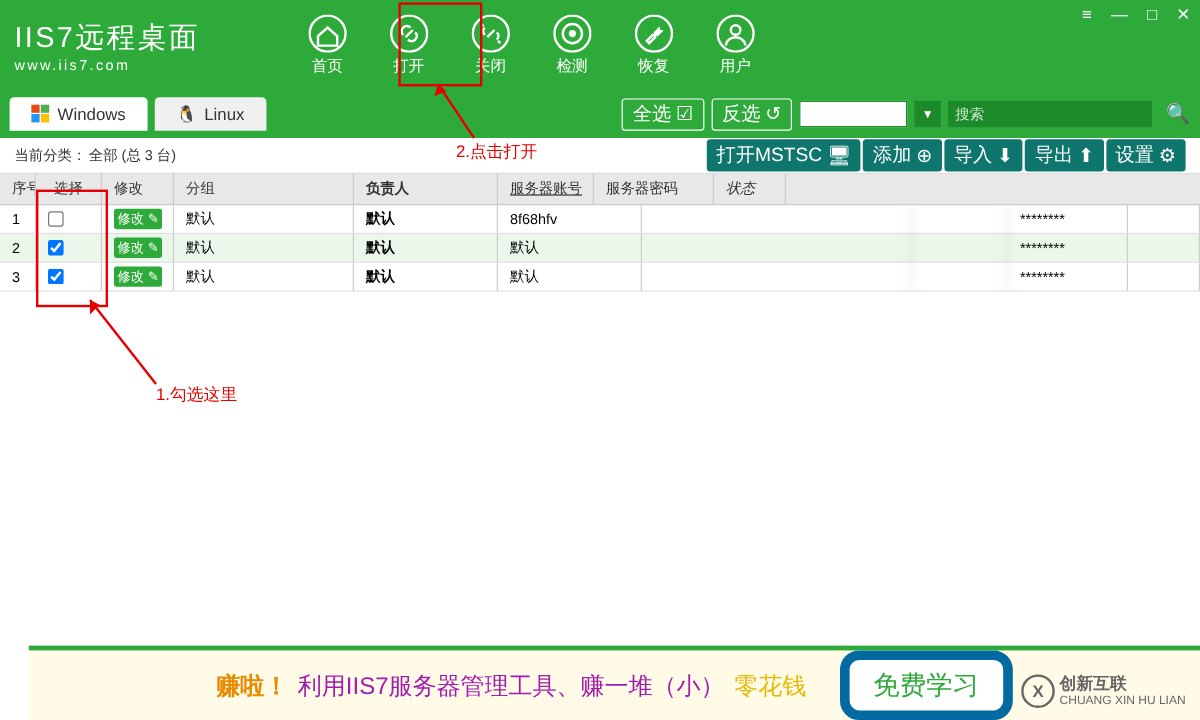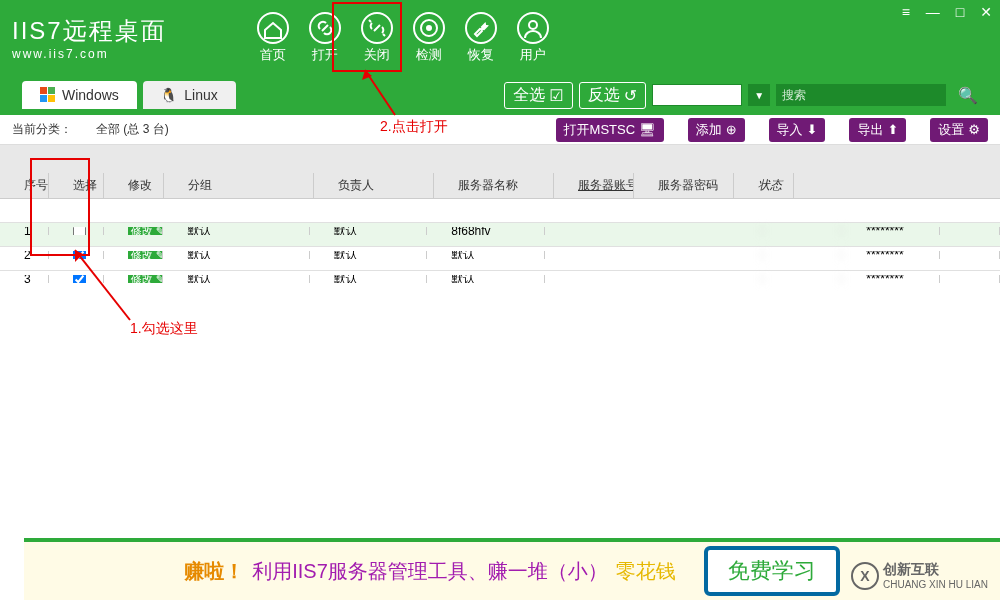--- a/index.html
+++ b/index.html
@@ -1,51 +1,51 @@
 <!DOCTYPE html>
 <html><head>
 <meta charset="utf-8">
 <style>
 * { margin:0; padding:0; box-sizing:border-box; font-family:"Microsoft YaHei",Arial,sans-serif; }
 body { width:1000px; height:600px; background:#fff; overflow:hidden; position:relative; }
 .titlebar { height:75px; background:#2eaa3a; display:flex; align-items:center; padding:13px 12px; position:relative; }
 .logo { color:#fff; }
 .logo .t1 { font-size:24px; letter-spacing:2px; font-weight:300; }
 .logo .t2 { font-size:12px; letter-spacing:2px; }
-.nav { display:flex; gap:20px; margin-left:90px; }
+.nav { display:flex; gap:36px; margin-left:90px; }
 .nav-item { display:flex; flex-direction:column; align-items:center; color:#fff; font-size:13px; gap:2px; }
 .nav-item svg { width:32px; height:32px; }
 .win-ctrl { position:absolute; right:8px; top:4px; display:flex; gap:16px; color:#fff; font-size:14px; }
 .win-ctrl span { cursor:pointer; }
-.toolbar-row { height:40px; background:#2eaa3a; display:flex; align-items:center; padding:0 22px; gap:6px; }
+.toolbar-row { height:40px; background:#2eaa3a; display:flex; align-items:center; padding:0 8px; gap:6px; }
 .tabs { display:flex; gap:6px; }
 .tab { background:#fff; color:#333; padding:6px 18px; border-radius:4px 4px 0 0; font-size:14px; display:flex; align-items:center; gap:6px; }
 .tab.inactive { background:#f0f0f0; }
 .tab .ico { width:16px; height:16px; }
 .spacer { flex:1; }
 .chip { color:#fff; border:1px solid #fff; border-radius:3px; padding:2px 8px; font-size:16px; display:flex; align-items:center; gap:4px; }
 .dd { width:90px; height:22px; background:#fff; border:1px solid #1d8a2a; }
 .dd-arrow { width:22px; height:22px; background:#1d8a2a; display:flex; align-items:center; justify-content:center; color:#fff; font-size:10px; }
 .search { width:170px; height:22px; background:#1d8a2a; border:none; color:#fef9c3; padding:0 6px; font-size:12px; }
 .search::placeholder { color:#cfe9d1; }
 .search-ico { color:#cfe9d1; margin-left:6px; }
-.subbar { height:30px; background:#fff; border-bottom:1px solid #ddd; display:flex; align-items:center; padding:0 12px; font-size:12px; color:#333; gap:24px; }
+.subbar { height:30px; background:#fff; border-bottom:1px solid #ddd; display:flex; align-items:center; padding:0 12px; font-size:12px; color:#333; gap:2px; }
 .subbar .spacer { flex:1; }
-.btn-g { background:#701a75; color:#fff; font-size:13px; padding:3px 8px; border-radius:3px; border:none; display:flex; align-items:center; gap:4px; }
+.btn-g { background:#0f766e; color:#fff; font-size:16px; padding:3px 8px; border-radius:3px; border:none; display:flex; align-items:center; gap:4px; }
 .grid-head { display:flex; background:#e8e8e8; font-size:12px; color:#333; border-bottom:1px solid #ccc; }
-.grid-head div, .row div { border-right:1px solid #ccc; padding:4px 24px; overflow:hidden; white-space:nowrap;margin-top:28px; }
-.c0{width:30px;text-align:center;} .c1{width:55px;text-align:center;} .c2{width:60px;} .c3{width:150px;} .c4{width:120px;} .c5{width:120px;} .c6{width:225px;} .c7{width:80px;text-decoration:underline;} .c8{width:100px;} .c9{width:60px;border-right:none;font-style:italic;}
+.grid-head div, .row div { border-right:1px solid #ccc; padding:4px 10px; overflow:hidden; white-space:nowrap; }
+.c0{width:30px;text-align:center;} .c1{width:55px;text-align:center;} .c2{width:60px;} .c3{width:150px;} .c4{width:120px;font-weight:bold;} .c5{width:120px;} .c6{width:225px;} .c7{width:80px;text-decoration:underline;} .c8{width:100px;} .c9{width:60px;border-right:none;font-style:italic;}
 .row { display:flex; font-size:12px; border-bottom:1px solid #e0e0e0; height:24px; align-items:stretch; }
 .row.even { background:#eaf7ea; }
 .row div { display:flex; align-items:center; }
 .mod-btn { background:#2eaa3a; color:#fff; font-size:11px; padding:1px 3px; border-radius:2px; display:inline-flex; align-items:center; gap:2px; }
 .blur { filter:blur(4px); color:#999; }
 .footer { position:absolute; bottom:0; left:0; right:0; height:62px; background:#fffbe6; border-top:4px solid #2eaa3a; display:flex; align-items:center; justify-content:center; font-size:20px; gap:8px;margin-left:24px; }
 .footer .orange{color:#e68a00;font-weight:bold;} .footer .black{color:#a21caf;font-weight:normal;} .footer .gold{color:#e6b800;font-weight:normal;}
-.learn-btn { color:#2eaa3a; border:4px solid #0369a1; border-radius:6px; padding:6px 20px; font-size:22px; background:#fff; margin-left:20px; }
+.learn-btn { color:#2eaa3a; border:8px solid #0369a1; border-radius:16px; padding:6px 20px; font-size:22px; background:#fff; margin-left:20px; }
 .watermark { position:absolute; right:12px; bottom:10px; display:flex; align-items:center; gap:4px; color:#666; font-size:10px; }
 .watermark .c { width:28px; height:28px; border:2px solid #666; border-radius:50%; display:flex; align-items:center; justify-content:center; font-weight:bold; font-size:14px; }
 .hi-box { position:absolute; border:2px solid #e60000; pointer-events:none; }
 .anno { position:absolute; color:#e60000; font-size:14px; }
 .arrow-svg { position:absolute; pointer-events:none; }
 input[type=checkbox]{width:13px;height:13px;}
 </style>
 </head>
 <body>
 
@@ -143,21 +143,20 @@
   <button class="btn-g"><span>导出</span> ⬆</button>
   <button class="btn-g"><span>设置</span> ⚙</button>
 </div>
 
 <div class="grid-head">
   <div class="c0">序号</div>
   <div class="c1">选择</div>
   <div class="c2">修改</div>
   <div class="c3">分组</div>
   <div class="c4">负责人</div>
-  <div class="c5">服务器名称</div>
   <div class="c7">服务器账号</div>
   <div class="c8">服务器密码</div>
   <div class="c9">状态</div>
 </div>
 
 <div id="rows">
     <div class="row">
       <div class="c0">1</div>
       <div class="c1">
         <input type="checkbox" style="">

